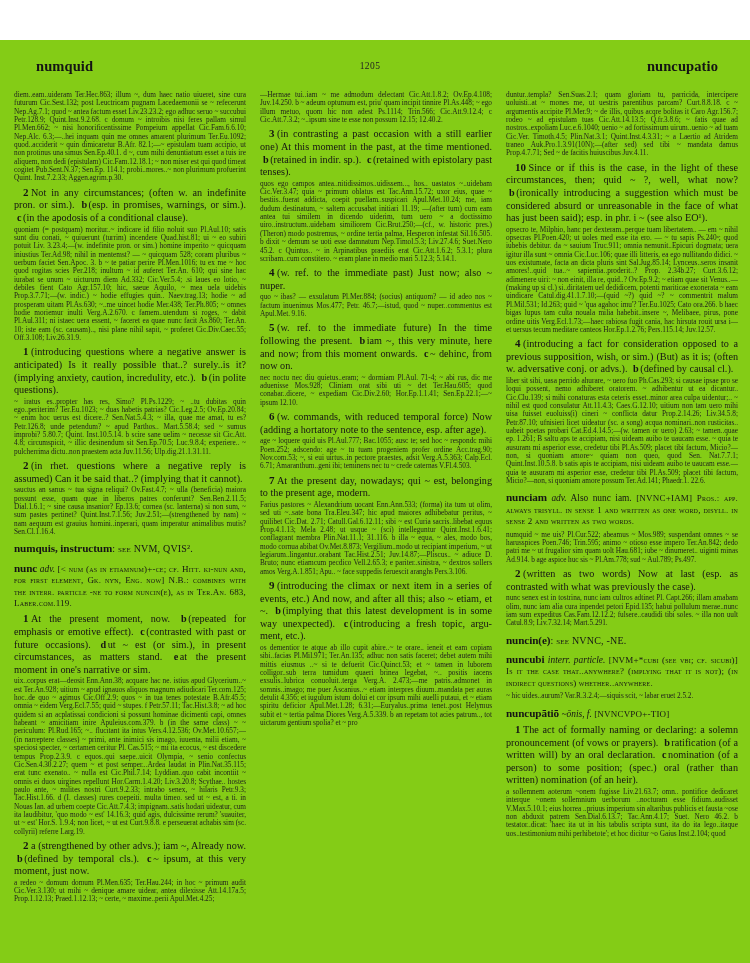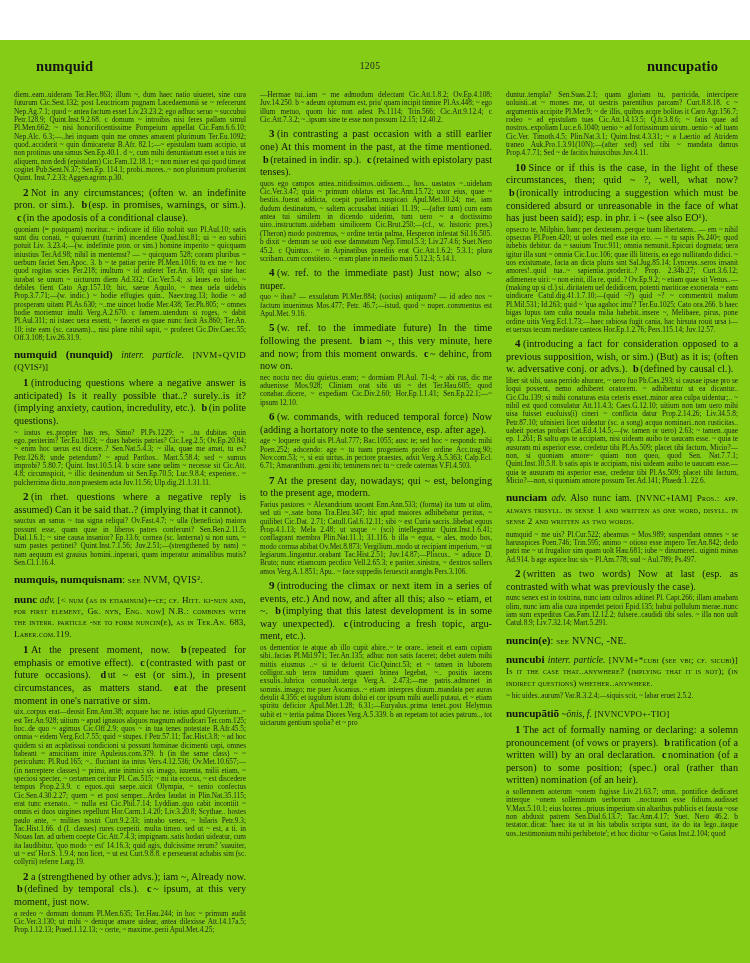--- a/index.html
+++ b/index.html
@@ -114,26 +114,25 @@
     <div class="rh-left">numquid</div>
     <div class="rh-page">1205</div>
     <div class="rh-right">nuncupatio</div>
   </div>
 
   <div class="columns" id="cols">
     <div class="col">
         <p class="cites">diem..eam..uideram Ter.Hec.863; illum ~, dum haec natio uiueret, sine cura futurum Cic.Sest.132; post Leuctri­cam pugnam Lacedaemonii se ~ refecerunt Nep.Ag.7.1; quod ~ antea factum esset Liv.23.23.2; ego adhuc seruo ~ succubui Petr.128.9; Quint.Inst.9.2.68.    c domum ~ introibis nisi feres pallam simul Pl.Men.662; ~ nisi hono­rificentissime Pompeium appellat Cic.Fam.6.6.10; Nep.Alc. 6.3;—..hei inquam quin me omnes amarent plurimum Ter.Eu.1092; quod..acciderit ~ quin dimicaretur B.Afr. 82.1;—~ epistulam tuam accipio, ut non protinus una simus Sen.Ep.40.1.    d ~, cum mihi denuntiatum esset a tuis ire aliquem, non dedi (epistulam) Cic.Fam.12.18.1; ~ non miser est qui quod timeat cogitet Pub.Sent.N.37; Sen.Ep. 114.1; probi..mores..~ non plurimum profuerint Quint. Inst.7.2.33; Aggen.agrim.p.30.</p>
         <p class="sense"><span class="num">2</span><span>Not in any circumstances; (often w. an indefinite pron. or sim.).</span> <span class="sub">b</span><span>(esp. in promises, warnings, or sim.).</span> <span class="sub">c</span><span>(in the apodosis of a conditional clause).</span></p>
         <p class="cites">quoniam (= postquam) moritur..~ indicare id filio noluit suo Pl.Aul.10; satis sunt diu conati, ~ quiuerunt (turrim) incendere Quad.hist.81; ui ~ eo subiri potuit Liv. 3.23.4;—(w. indefinite pron. or sim.) homine imperito ~ quicquam iniustius Ter.Ad.98; nihil in mentemst? — ~ quicquam 528; coram pluribus ~ uerbum faciet Sen.Apoc. 3.      b ~ te patiar perire Pl.Men.1016; tu ex me ~ hoc quod rogitas scies Per.218; inultum ~ id auferet Ter.An. 610; qui sine hac iurabat se unum ~ uicturum diem Ad.332; Cic.Ver.5.4;  .si laues eo lotio, ~ debiles fient Cato Agr.157.10; hic, saeue Aquilo, ~ mea uela uidebis Prop.3.7.71;—(w. indic.) ~ hodie effugies quin.. Naev.trag.13; hodie ~ ad prosperam uitam Pl.As.630; ~..me uincet hodie Mer.438; Ter.Ph.805; ~ omnes hodie moriemur inulti Verg.A.2.670. c famem..utendum si roges, ~ dabit Pl.Aul.311; ni istaec uera essent, ~ faceret ea quae nunc facit As.860; Ter.An. 10; iste eam (sc. causam).., nisi plane nihil sapit, ~ pro­feret Cic.Div.Caec.55; Off.3.108; Liv.26.31.9.</p>
-        <p class="hw-block"><span class="hw">numquid (nunquid)</span> <span class="gram">interr. particle.</span> <span class="etym">[NVM+QVID (QVIS²)]</span></p>
         <p class="sense"><span class="num">1</span><span>(introducing questions where a negative answer is anticipated) Is it really possible that..? surely..is it? (implying anxiety, cau­tion, incredulity, etc.).</span> <span class="sub">b</span><span>(in polite questions).</span></p>
         <p class="cites">~ iratus es..propter has res, Simo? Pl.Ps.1229; ~ ..tu dubitas quin ego..periterim? Ter.Eu.1023; ~ duas habetis patrias? Cic.Leg.2.5; Ov.Ep.20.84; ~ enim hoc uerus est dicere..? Sen.Nat.5.4.3; ~ illa, quae me amat, tu es? Petr.126.8; unde petendum? ~ apud Parthos.. Mart.5.58.4; sed ~ sumus improbi? 5.80.7; Quint. Inst.10.5.14.    b scire sane uelim ~ necesse sit Cic.Att. 4.8; circumspicit, ~ illic desinendum sit Sen.Ep.70.5; Luc.9.8.4; experiere.. ~ pulcherrima dictu..non praestem acta Juv.11.56; Ulp.dig.21.1.31.11.</p>
         <p class="sense"><span class="num">2</span><span>(in rhet. questions where a negative reply is assumed) Can it be said that..? (implying that it cannot).</span></p>
         <p class="cites">sauctus an sanus ~ tua signa reliqui? Ov.Fast.4.7; ~ ulla (beneficia) maiora possunt esse, quam quae in liberos patres conferunt? Sen.Ben.2.11.5;  Dial.1.6.1; ~ sine causa insanior? Ep.13.6; cornea (sc. lanterna) si non sum, ~ sum pastes pertinet? Quint.Inst.7.1.56; Juv.2.51;—(strengthened by nam) ~ nam aequum est grauius homini..inperari, quam imperatur animalibus mutis? Sen.Cl.1.16.4.</p>
-        <p class="hw-block"><span class="hw">numquis, numquisnam</span><span class="xref">: see NVM, QVIS².</span></p>
+        <p class="hw-block"><span class="hw">numquis, instructum</span><span class="xref">: see NVM, QVIS².</span></p>
         <p class="hw-block"><span class="hw">nunc</span> <span class="gram">adv.</span> <span class="etym">[&lt; num (as in etiamnum)+-ce; cf. Hitt. ki-nun and, for first element, Gk. νῦν, Eng. now] N.B.: combines with the interr. particle -ne to form nuncin(e), as in Ter.An. 683, Laber.com.119.</span></p>
         <p class="sense"><span class="num">1</span><span>At the present moment, now.</span> <span class="sub">b</span><span>(re­peated for emphasis or emotive effect).</span> <span class="sub">c</span><span>(con­trasted with past or future occasions).</span> <span class="sub">d</span><span>ut ~ est (or sim.), in present circumstances, as matters stand.</span> <span class="sub">e</span><span>at the present moment in one's narrative or sim.</span></p>
         <p class="cites">uix..corpus erat—deosit Enn.Ann.38; acquare hac ne. istius apud Glycerium..~ est Ter.An.928; uitium ~ apud ignauos aliquos magnum adiudicari Ter.com.125; hoc..de quo ~ agimus Cic.Off.2.9; quos ~ in tua tenes pote­state B.Afr.45.5; omnia ~ eidem Verg.Ecl.7.55; quid ~ stupes.   f Petr.57.11; Tac.Hist.3.8; ~ ad hoc quidem si an acplatissai condicioni si possunt hominae dicimenti capi, omnes habeant ~ amicitiam inire Apuleius.com.379. b (in the same class) ~ ~ periculum: Pl.Rud.165; ~.. flucitant ita intus Vers.4.12.536; Ov.Met.10.657;—(in nar­reptere classes) ~ primi, ante inimici sis imago, iuuenta, milii etiam, ~ speciosi specter, ~ certamen ceritur Pl. Cas.515; ~ mi ita ecocus, ~ est discedere tempus Prop.2.3.9. c equos..qui saepe..uicit Olympia, ~ senio confec­tus Cic.Sen.4.30.2.27; quem ~ et post semper...Ardea laudat in Plin.Nat.35.115; erat tunc exenato.. ~ nulla est Cic.Phil.7.14; Lyddian..quo cabit incontiit ~ omnis ei duos uirgines repellunt Hor.Carm.1.4.20; Liv.3.20.8; Scythae.. hostes paulo ante, ~ milites nostri Curt.9.2.33; intrabo senex, ~ hilaris Petr.9.3; Tac.Hist.1.66.    d (I. classes) rures coepeiti. multa timeo. sed ut ~ est, a ti. in Nouas Ian. ad urbem coepte Cic.Att.7.4.3; impignam..satis hodari uideatur, cum ita laudibitur, 'quo modo ~ est' 14.16.3; quid agis, dulcissime rerum? 'suauiter, ut ~ est' Hor.S. 1.9.4; non licet, ~ ut est Curt.9.8.8.    e perseuerat ac­habis sim (sc. collyrii) referre Larg.19.</p>
         <p class="sense"><span class="num">2</span><span>a (strengthened by other advs.); iam ~, Already now.</span> <span class="sub">b</span><span>(defined by temporal cls.).</span> <span class="sub">c</span><span>~ ipsum, at this very moment, just now.</span></p>
         <p class="cites">a redeo ~ domum domum Pl.Men.635; Ter.Hau.244; in hoc ~ primum audit Cic.Ver.3.130; ut mihi ~ denique amare uidear, antea dilexisse Att.14.17a.5; Prop.1.12.13; Praed.1.12.13; ~ certe, ~ maxime..perii Apul.Met.4.25;</p>
       </div>
     <div class="col">
         <p class="cites">—Hermae tui..iam ~ me admodum delectant Cic.Att.1.8.2; Ov.Ep.4.108;  Juv.14.250.    b ~ adeum optumum est, priu' quam incipit tinnire Pl.As.448; ~ ego illum metuo, quom hic non adest Ps.1114;  Trin.566;  Cic.Att.9.12.4; c Cic.Att.7.3.2; ~..ipsum sine te esse non possum 12.15; 12.40.2.</p>
         <p class="sense"><span class="num">3</span><span>(in contrasting a past occasion with a still earlier one) At this moment in the past, at the time mentioned.</span> <span class="sub">b</span><span>(retained in indir. sp.).</span> <span class="sub">c</span><span>(retained with epistolary past tenses).</span></p>
         <p class="cites">quos ego campos antea..nitidissimos..uidissem..., hos.. uastatos ~..uidebam Cic.Ver.3.47; quia ~ primum oblatus est Tac.Ann.15.72; uxor eius, quae ~ bestiis..fuerat addicta, coepit puellam..suspicari Apul.Met.10.24; me, iam dudum destinatum, ~ saltem accusabat initiari 11.19; —(after tum) cum eam antea tui similem in dicendo uide­rim, tum uero ~ a doctissimo uiro..instructum..uidebam similiorem Cic.Brut.250;—(cf., w. historic pres.) (Theron) modo postremus, ~ ordine tertia palma, Hesperon infestat Sil.16.505.    b dixit ~ demum se uoti esse damnatum Nep.Timol.5.3; Liv.27.4.6;  Suet.Nero 45.2.    c Quintus.. ~ in Arpinatibus praediis erat Cic.Att.1.6.2; 5.3.1; plura scribam..cum constitero. ~ eram plane in medio mari 5.12.3; 5.14.1.</p>

